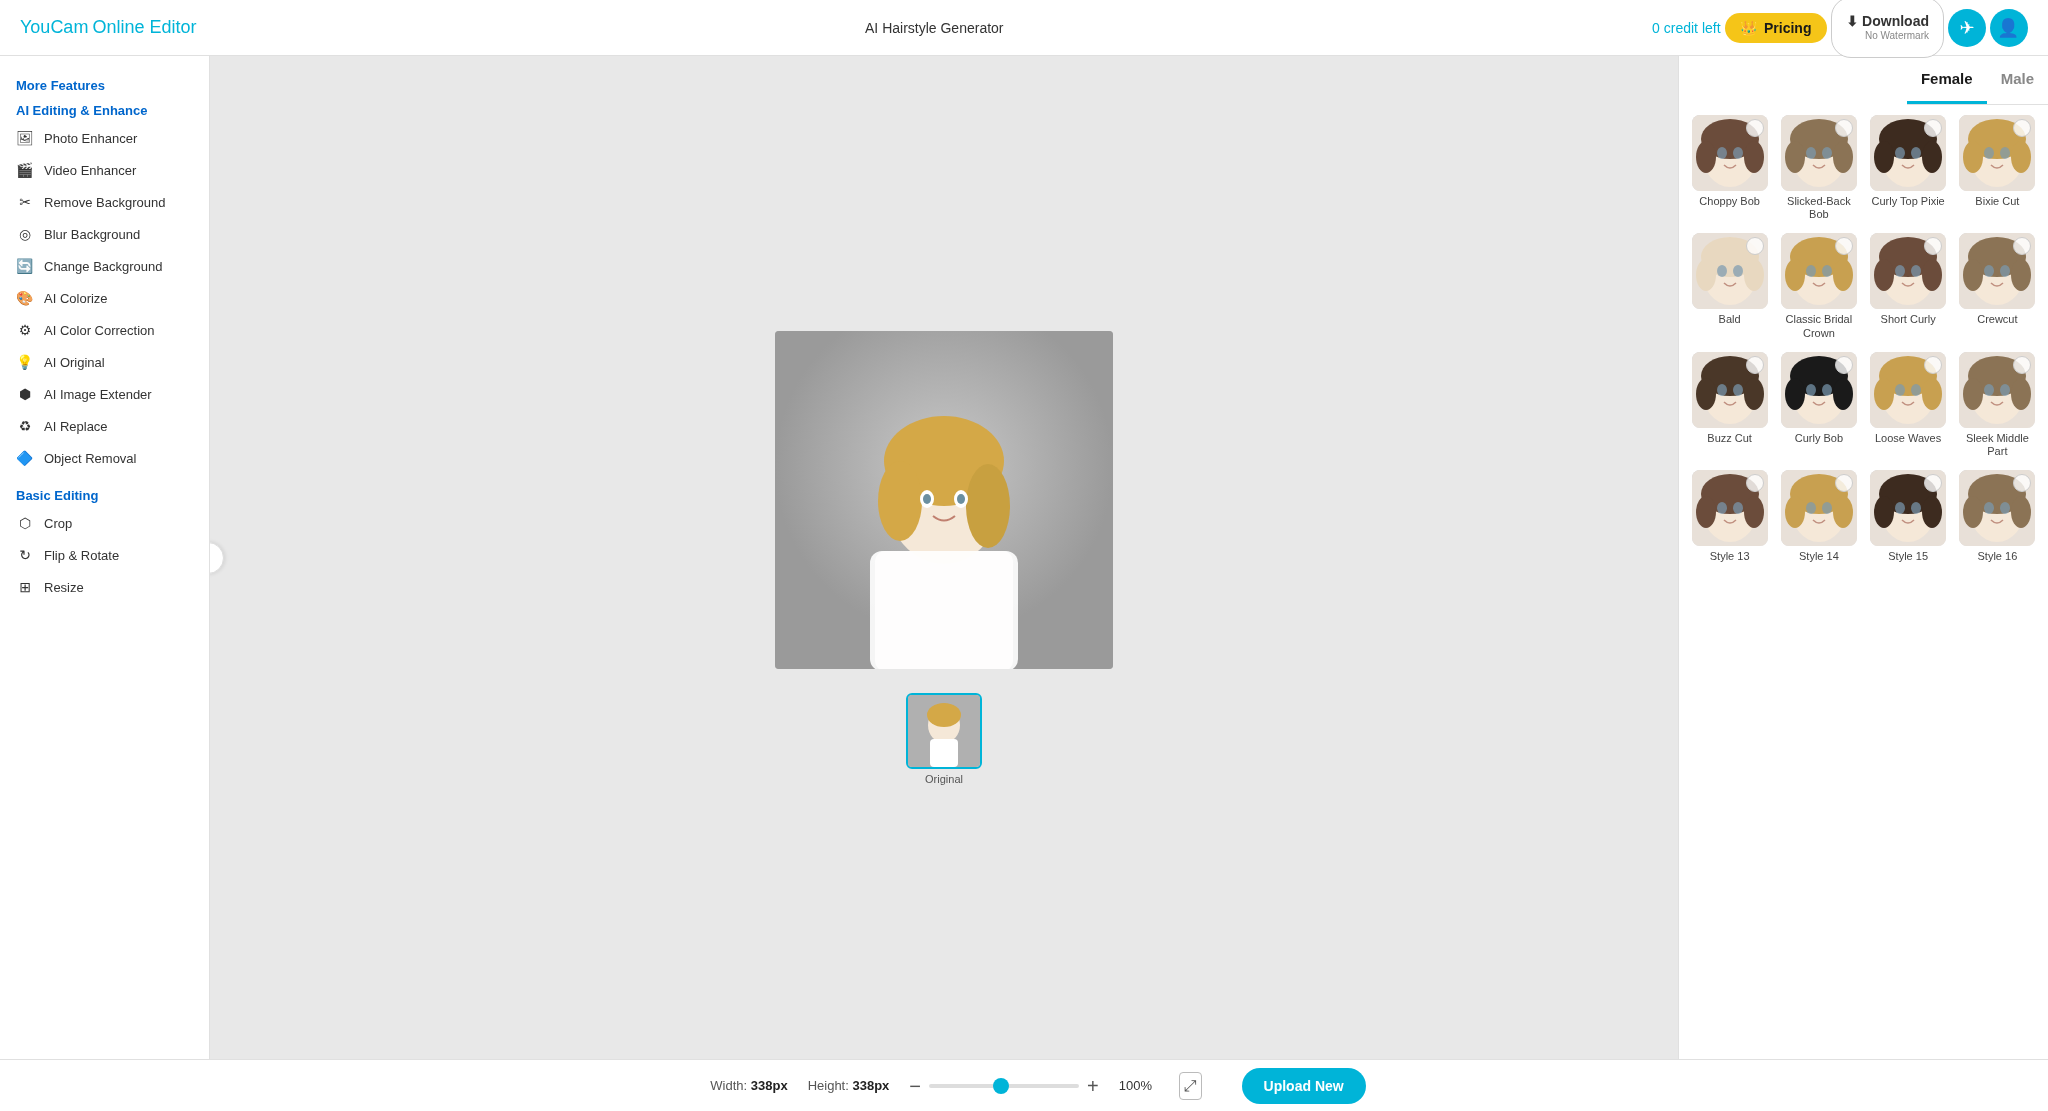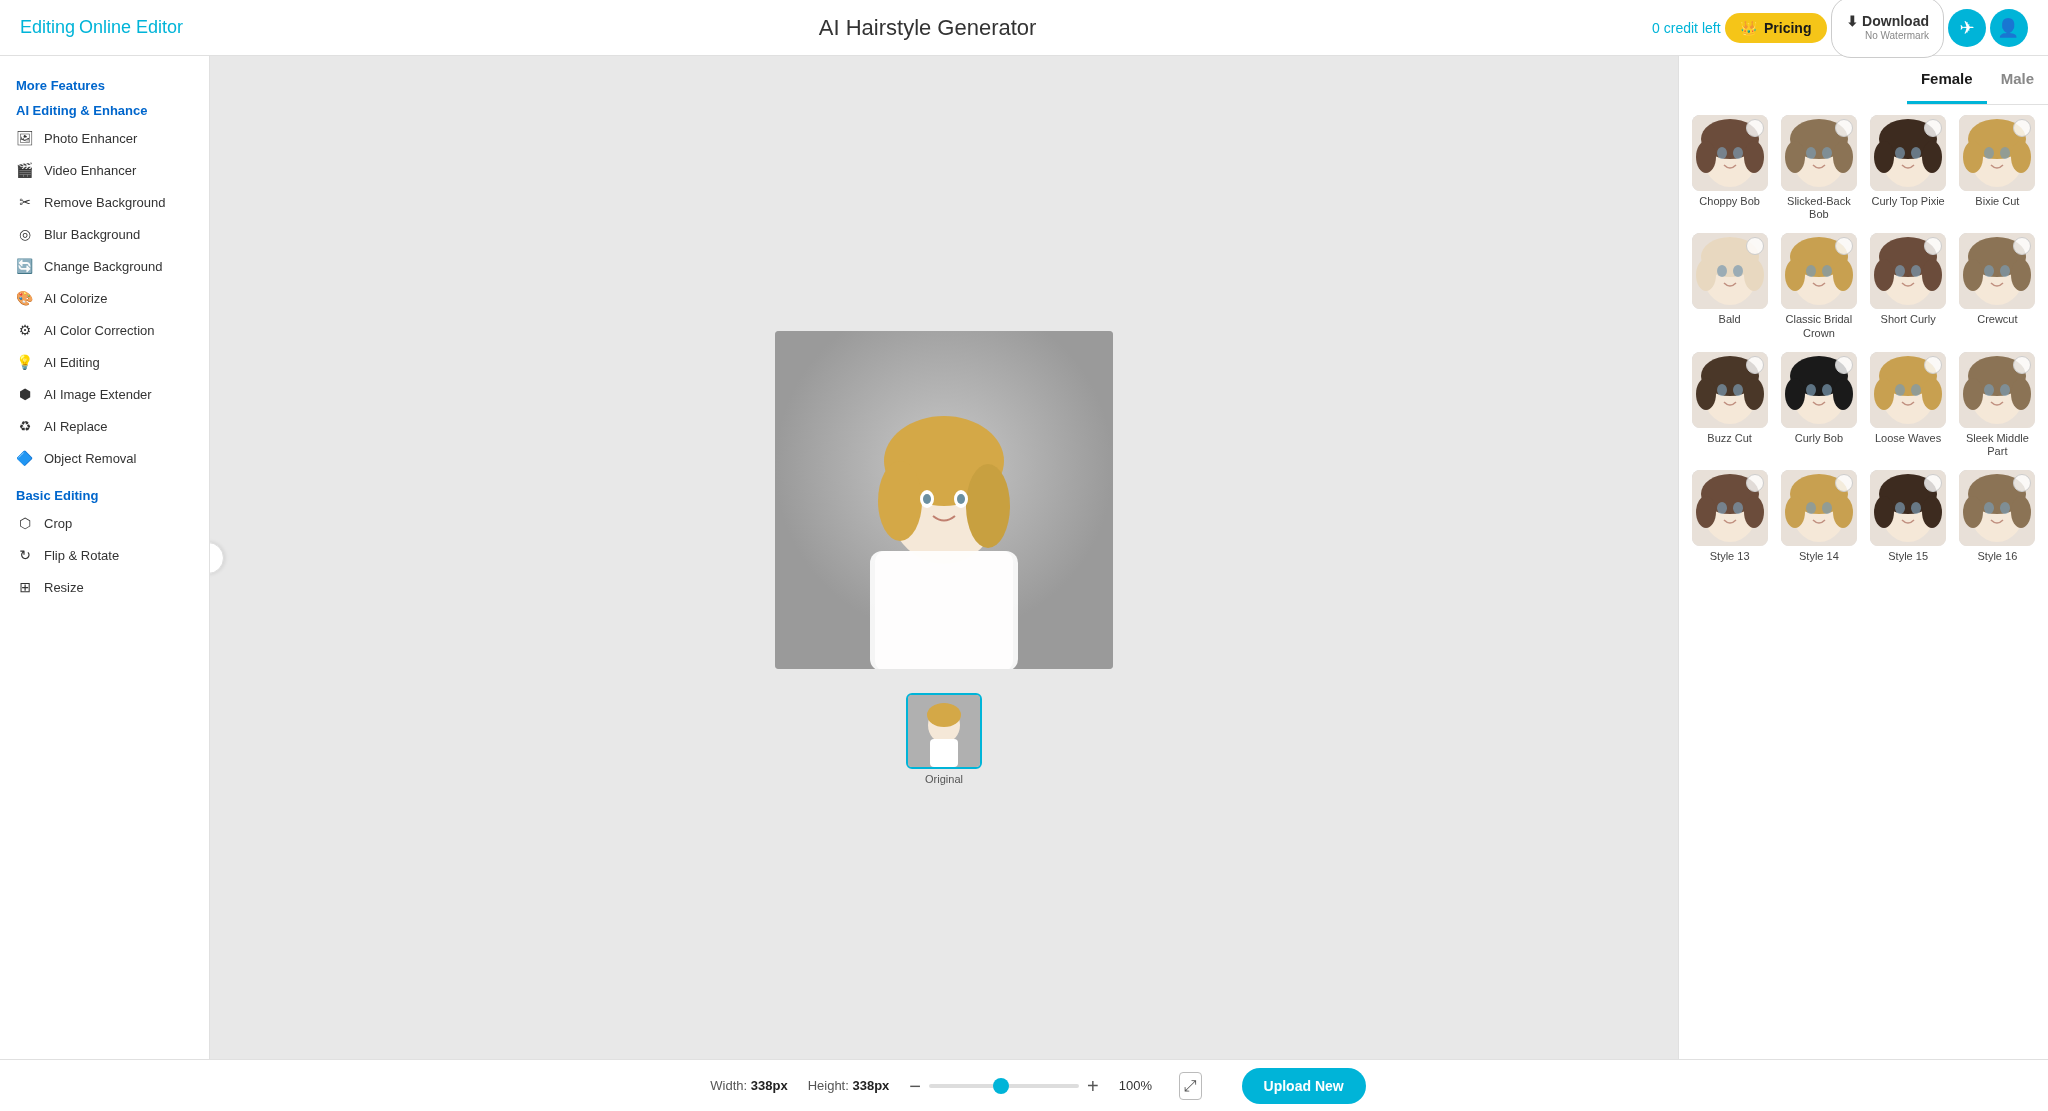--- a/index.html
+++ b/index.html
@@ -5,21 +5,21 @@
     * { box-sizing: border-box; margin: 0; padding: 0; }
     body { font-family: -apple-system, BlinkMacSystemFont, 'Segoe UI', sans-serif; background: #f0f0f0; display: flex; flex-direction: column; height: 100vh; overflow: hidden; }
 
     
     .header {
       display: flex; align-items: center; background: #fff; padding: 0 20px; height: 56px;
       border-bottom: 1px solid #e0e0e0; flex-shrink: 0; z-index: 10;
     }
     .logo { display: flex; align-items: center; gap: 4px; font-size: 18px; font-weight: 700; color: #1a1a1a; margin-right: 20px; }
     .logo span { color: #00b4d8; font-weight: 400; }
-    .header-title { flex: 1; text-align: center; font-size: 22px; font-weight: 500; color: #333; }
+    .header-title { flex: 1; text-align: center; font-size: 14px; font-weight: 500; color: #333; }
     .header-right { display: flex; align-items: center; gap: 4px; }
     .credits-text { color: #00b4d8; font-size: 14px; font-weight: 500; }
     .pricing-btn {
       background: #f5c518; color: #1a1a1a; border: none; border-radius: 20px; padding: 7px 16px;
       font-size: 14px; font-weight: 600; cursor: pointer; display: flex; align-items: center; gap: 6px;
     }
     .download-btn {
       background: #fff; color: #555; border: 1.5px solid #ccc; border-radius: 20px; padding: 16px 14px;
       font-size: 13px; font-weight: 500; cursor: pointer; display: flex; flex-direction: column; align-items: flex-end; line-height: 1.1;
     }
@@ -132,21 +132,21 @@
       font-size: 15px; font-weight: 700; cursor: pointer; display: flex; flex-direction: column; align-items: center; line-height: 1.3;
     }
     .generate-btn .sub { font-size: 11px; font-weight: 400; opacity: 0.9; }
     .signup-link { text-align: center; margin-top: 6px; font-size: 12px; color: #00b4d8; cursor: pointer; text-decoration: underline; }
   </style>
 </head>
 <body>
 
 <header class="header">
   <div class="logo">
-    <span>Editing</span>
+    <span>YouCam</span>
     <span>Online Editor</span>
   </div>
   <div class="header-title">AI Hairstyle Generator</div>
   <div class="header-right">
     <span class="credits-text">0 credit left</span>
     <button class="pricing-btn">
       <span>👑</span>
       <span>Pricing</span>
     </button>
     <button class="download-btn">
@@ -194,21 +194,21 @@
         <div class="sidebar-item">
           <span class="si-icon">🎨</span>
           <span>AI Colorize</span>
         </div>
         <div class="sidebar-item">
           <span class="si-icon">⚙</span>
           <span>AI Color Correction</span>
         </div>
         <div class="sidebar-item">
           <span class="si-icon">💡</span>
-          <span>AI Editing</span>
+          <span>AI Original</span>
         </div>
         <div class="sidebar-item">
           <span class="si-icon">⬢</span>
           <span>AI Image Extender</span>
         </div>
         <div class="sidebar-item">
           <span class="si-icon">♻</span>
           <span>AI Replace</span>
         </div>
         <div class="sidebar-item">

